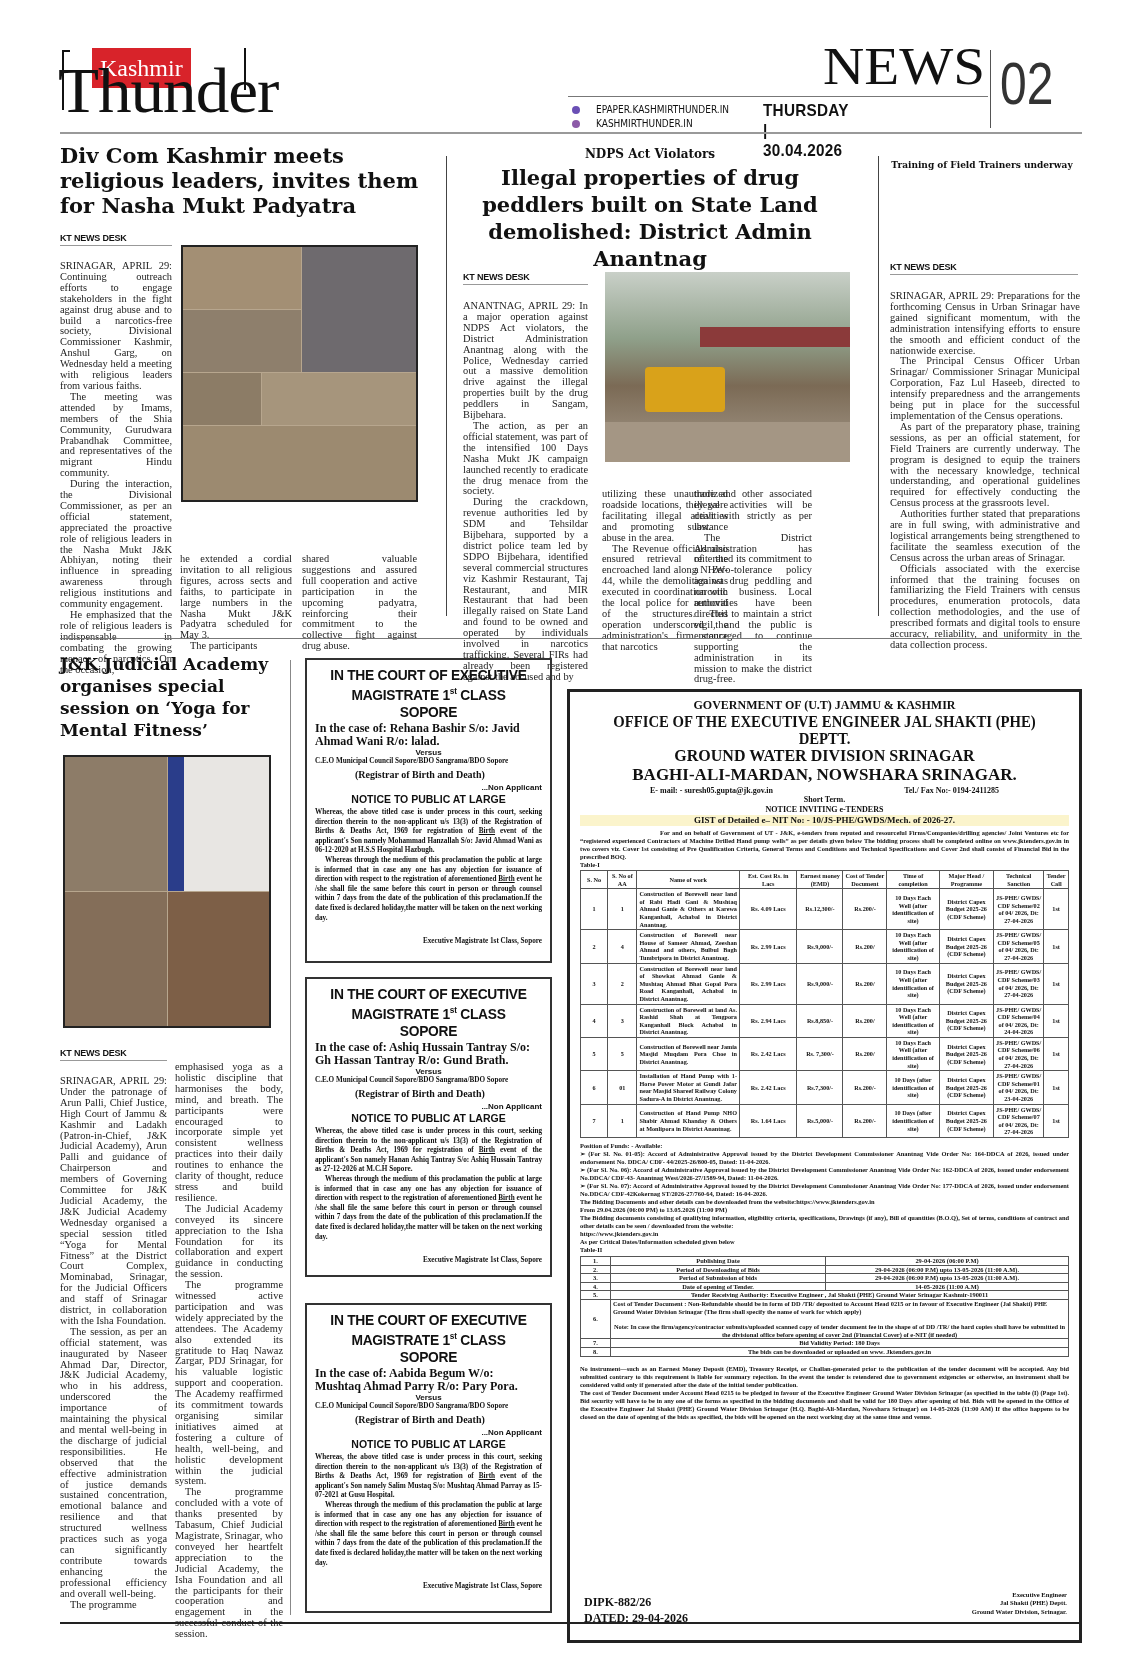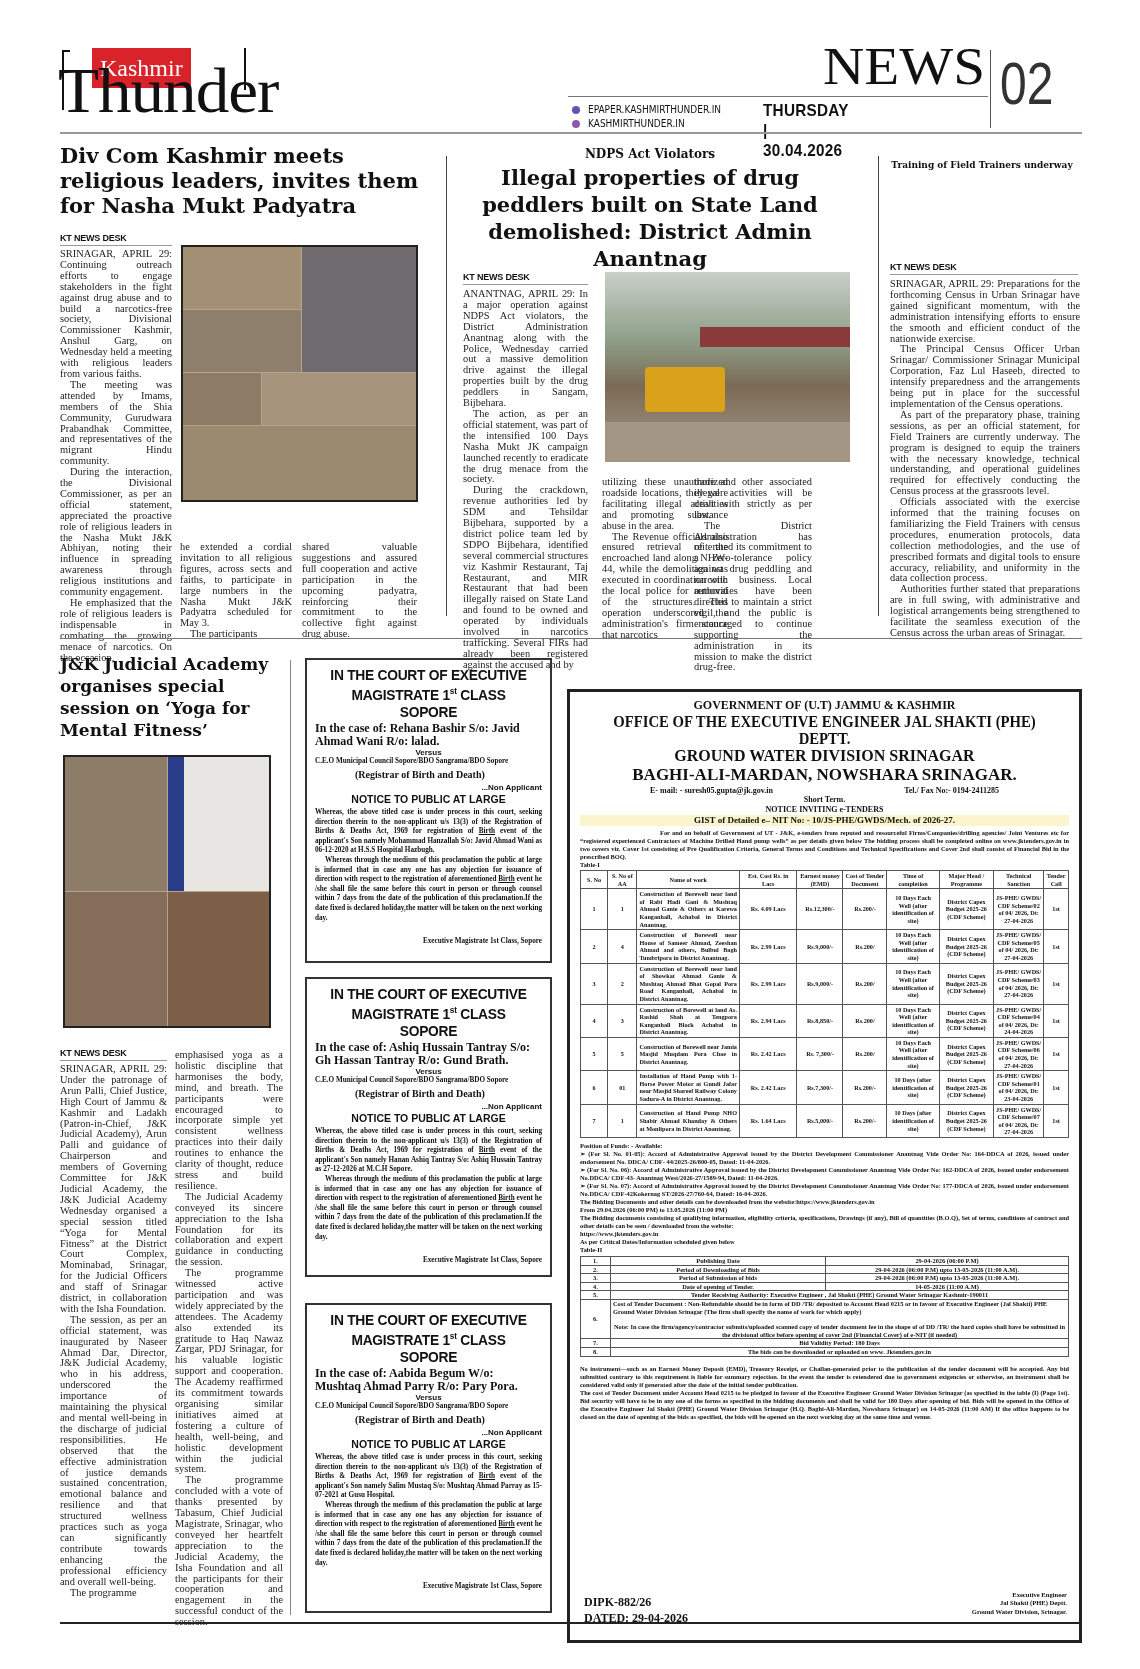--- a/index.html
+++ b/index.html
@@ -9,30 +9,30 @@
   
   .brand-bracket-l { left: 62px; top: 50px; width: 8px; height: 60px; border-left: 2px solid #111; border-top: 2px solid #111; border-bottom: 0; }
   .brand-kashmir { left: 92px; top: 48px; background: #d8232a; color: #fff; font-family: "Liberation Serif", serif; font-size: 24px; padding: 8px 8px; line-height: 24px; }
   .brand-thunder { left: 58px; top: 58px; font-family: "Liberation Serif", serif; font-size: 64px; line-height: 66px; letter-spacing: -1px; color: #111; transform: scaleX(1.05); transform-origin: left; }
   .brand-bracket-r { left: 244px; top: 48px; width: 2px; height: 42px; background: #111; }
   .news-title { left: 800px; top: 40px; width: 185px; text-align: right; font-family: "Liberation Serif", serif; font-size: 52px; line-height: 54px; transform: scaleX(1.1); transform-origin: right; }
   .page-num { left: 1000px; top: 52px; font-family: "Liberation Sans", sans-serif; font-size: 60px; line-height: 64px; color: #333; font-weight: 300; transform: scaleX(0.8); transform-origin: left; }
   .vbar { left: 990px; top: 50px; width: 1px; height: 78px; background: #555; }
   .hrule-top { left: 568px; top: 96px; width: 420px; height: 1px; background: #777; }
   .links { left: 572px; top: 103px; font-family: "DejaVu Sans Condensed", "DejaVu Sans", sans-serif; font-size: 10px; line-height: 14px; }
-  .links div { display: flex; align-items: center; gap: 8px; }
+  .links div { display: flex; align-items: center; gap: 16px; }
   .dot-ic { width: 8px; height: 8px; border-radius: 50%; background: #6a4fb5; display: inline-block; }
   .dot-ic.g { background: #8c5aa8; }
   .dateline { left: 763px; top: 101px; font-family: "Liberation Sans", sans-serif; font-weight: bold; font-size: 17px; transform: scaleX(0.9); transform-origin: left; letter-spacing: 0.3px; }
   .mast-rule { left: 60px; top: 132px; width: 1022px; height: 2px; background: #999; }
 
   
   .hl { font-family: "DejaVu Serif", serif; font-weight: bold; color: #111; }
   .desk { font-family: "Liberation Sans", sans-serif; font-weight: bold; font-size: 9px; border-bottom: 1px solid #999; padding-bottom: 2px; letter-spacing: -0.2px; }
-  .body { font-family: "Liberation Serif", serif; font-size: 10.4px; line-height: 10.9px; text-align: justify; color: #222; }
+  .body { font-family: "Liberation Serif", serif; font-size: 10.4px; line-height: 10.9px; text-align: justify; color: #222; margin-top: 12px; }
   .body p { text-indent: 10px; }
   .body p.first { text-indent: 0; }
   .col-sep { width: 1px; background: #444; }
 
   
   .photo { background: #b7a68e; border: 2px solid #222; overflow: hidden; }
   .ph-cell { position: absolute; }
 
   
   .notice { border: 2px solid #333; padding: 6px 8px; font-family: "Liberation Serif", serif; }
@@ -151,22 +151,22 @@
 <div class="abs col-sep" style="left:878px;top:156px;height:460px;"></div>
 
 <div class="abs" style="left:883px;top:155px;width:198px;text-align:center;">
   <div class="hl" style="font-size:9px;line-height:12px;margin-top:4px;">Training of Field Trainers underway</div>
 </div>
 <div class="abs desk" style="left:890px;top:262px;width:188px;">KT NEWS DESK</div>
 <div class="abs body" style="left:890px;top:279px;width:190px;">
   <p class="first">SRINAGAR, APRIL 29: Preparations for the forthcoming Census in Urban Srinagar have gained significant momentum, with the administration intensifying efforts to ensure the smooth and efficient conduct of the nationwide exercise.</p>
   <p>The Principal Census Officer Urban Srinagar/ Commissioner Srinagar Municipal Corporation, Faz Lul Haseeb, directed to intensify preparedness and the arrangements being put in place for the successful implementation of the Census operations.</p>
   <p>As part of the preparatory phase, training sessions, as per an official statement, for Field Trainers are currently underway. The program is designed to equip the trainers with the necessary knowledge, technical understanding, and operational guidelines required for effectively conducting the Census process at the grassroots level.</p>
+  <p>Authorities further stated that preparations are in full swing, with administrative and logistical arrangements being strengthened to facilitate the seamless execution of the Census across the urban areas of Srinagar.</p>
   <p>Officials associated with the exercise informed that the training focuses on familiarizing the Field Trainers with census procedures, enumeration protocols, data collection methodologies, and the use of prescribed formats and digital tools to ensure accuracy, reliability, and uniformity in the data collection process.</p>
-  <p>Authorities further stated that preparations are in full swing, with administrative and logistical arrangements being strengthened to facilitate the seamless execution of the Census across the urban areas of Srinagar.</p>
 </div>
 
 <div class="abs" style="left:60px;top:638px;width:1022px;height:1px;background:#777;"></div>
 
 <div class="abs" style="left:60px;top:653px;width:225px;">
   <h1 class="hl" style="font-size:17px;line-height:22px;">J&amp;K Judicial Academy organises special session on ‘Yoga for Mental Fitness’</h1>
 </div>
 <div class="abs photo" style="left:63px;top:755px;width:208px;height:273px;">
   <div class="ph-cell" style="left:0;top:0;width:102px;height:134px;background:#8d7c68;"></div>
   <div class="ph-cell" style="left:103px;top:0;width:105px;height:134px;background:#e8e6e3;border-left:16px solid #2a3d8a;"></div>

